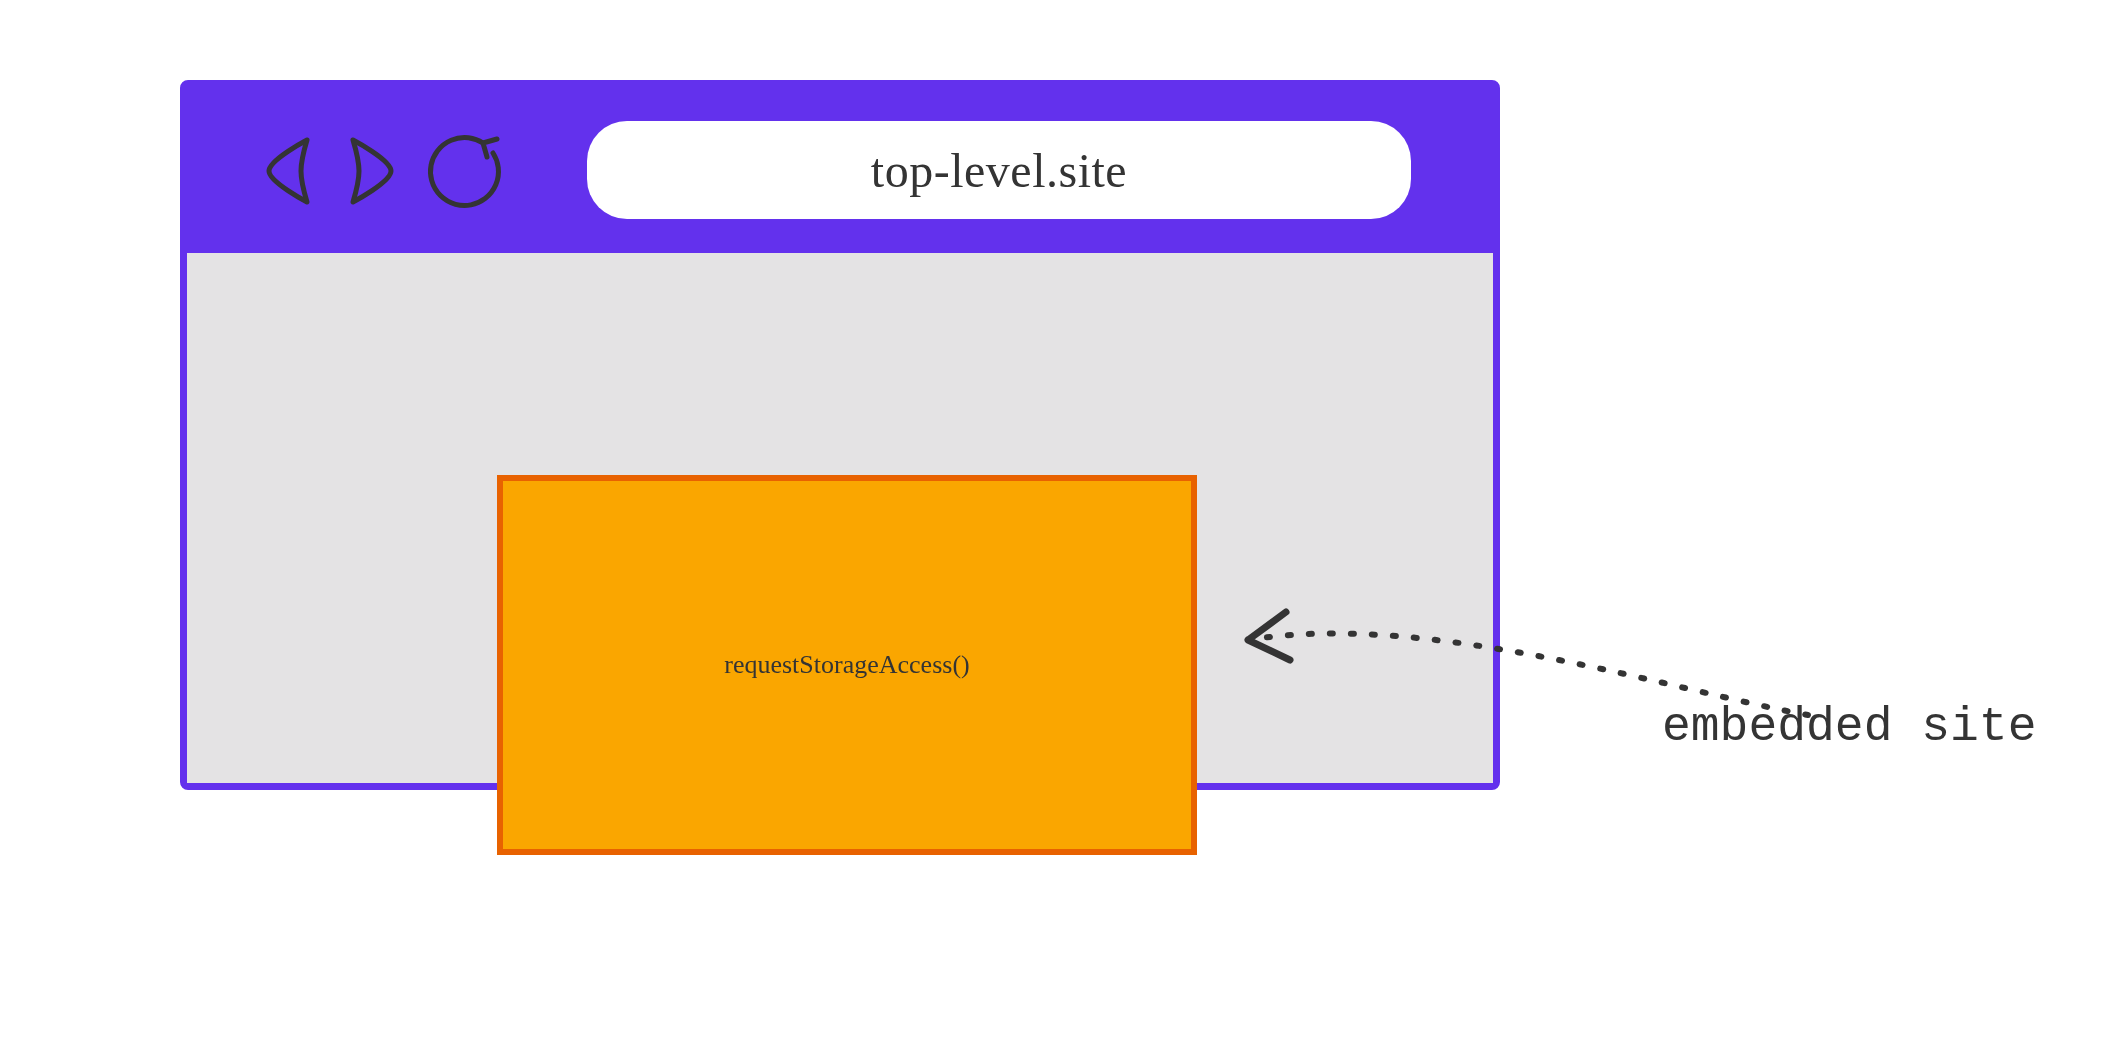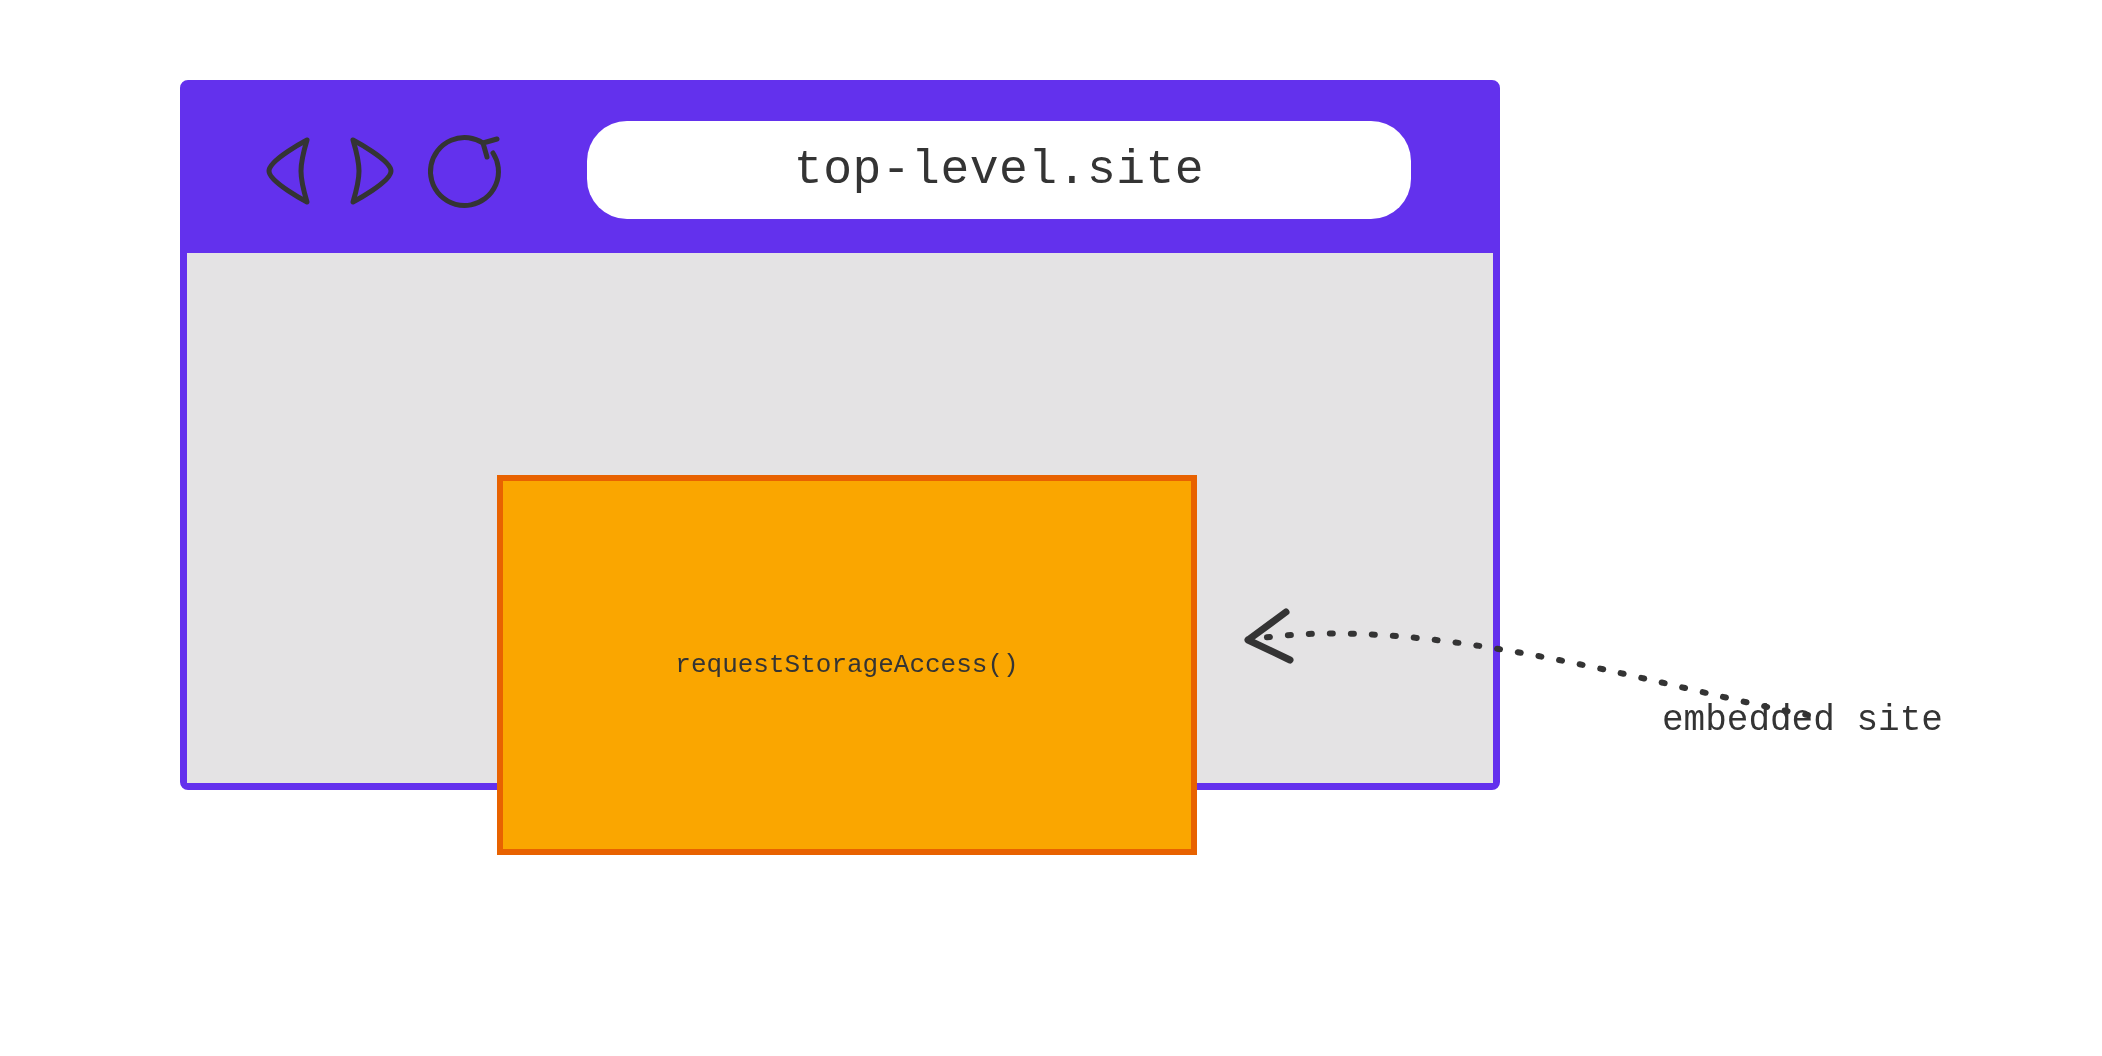--- a/index.html
+++ b/index.html
@@ -22,20 +22,21 @@
   .browser {
     position: absolute;
     left: 180px;
     top: 80px;
     width: 1320px;
     height: 710px;
     border: 7px solid #6331ED;
     border-radius: 8px;
     background: #d946ef;
     box-sizing: border-box;
+    font-family: Liberation Serif, serif;
   }
   .toolbar {
     position: absolute;
     left: 0;
     top: 0;
     right: 0;
     height: 166px;
     background: #6331ED;
   }
   .nav-icons {
@@ -92,21 +93,21 @@
   .embed-text {
     font-size: 26px;
     color: #343434;
     white-space: nowrap;
   }
 
   .annotation-label {
     position: absolute;
     left: 1662px;
     top: 700px;
-    font-size: 36px;
+    font-size: 48px;
     color: #343434;
     white-space: nowrap;
   }
 
   .arrow-layer {
     position: absolute;
     left: 1208px;
     top: 550px;
     width: 620px;
     height: 200px;

